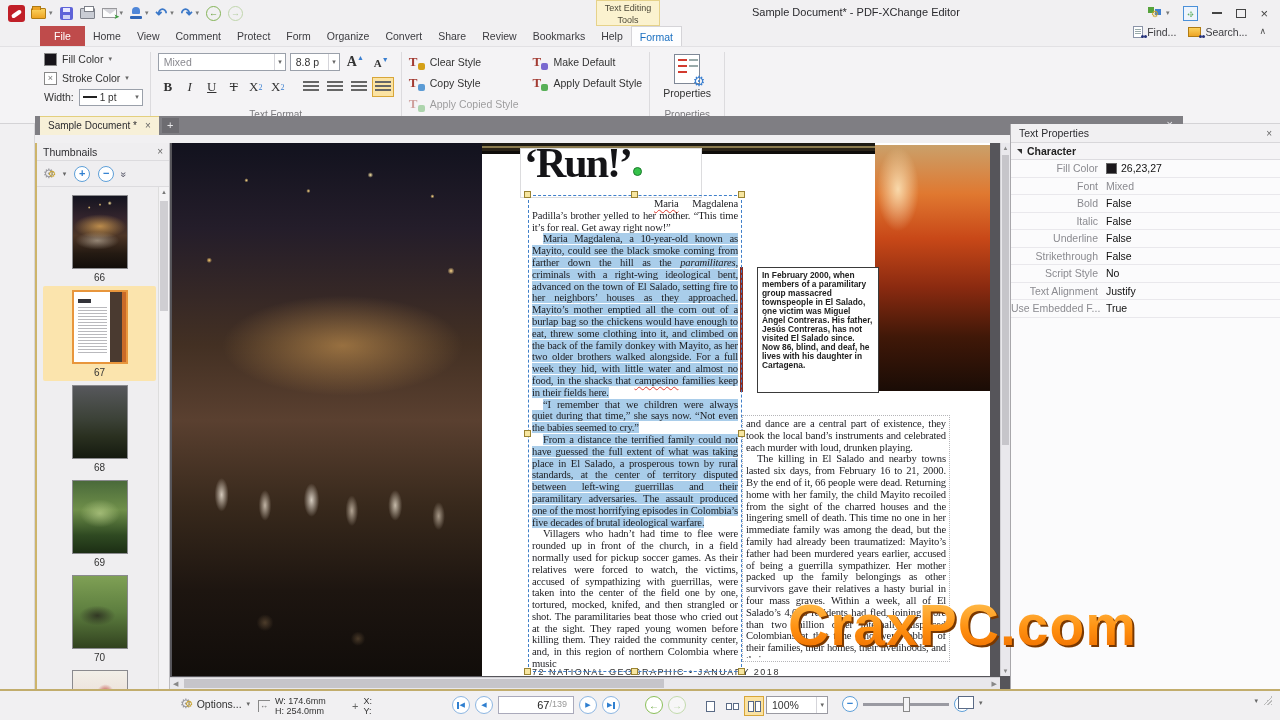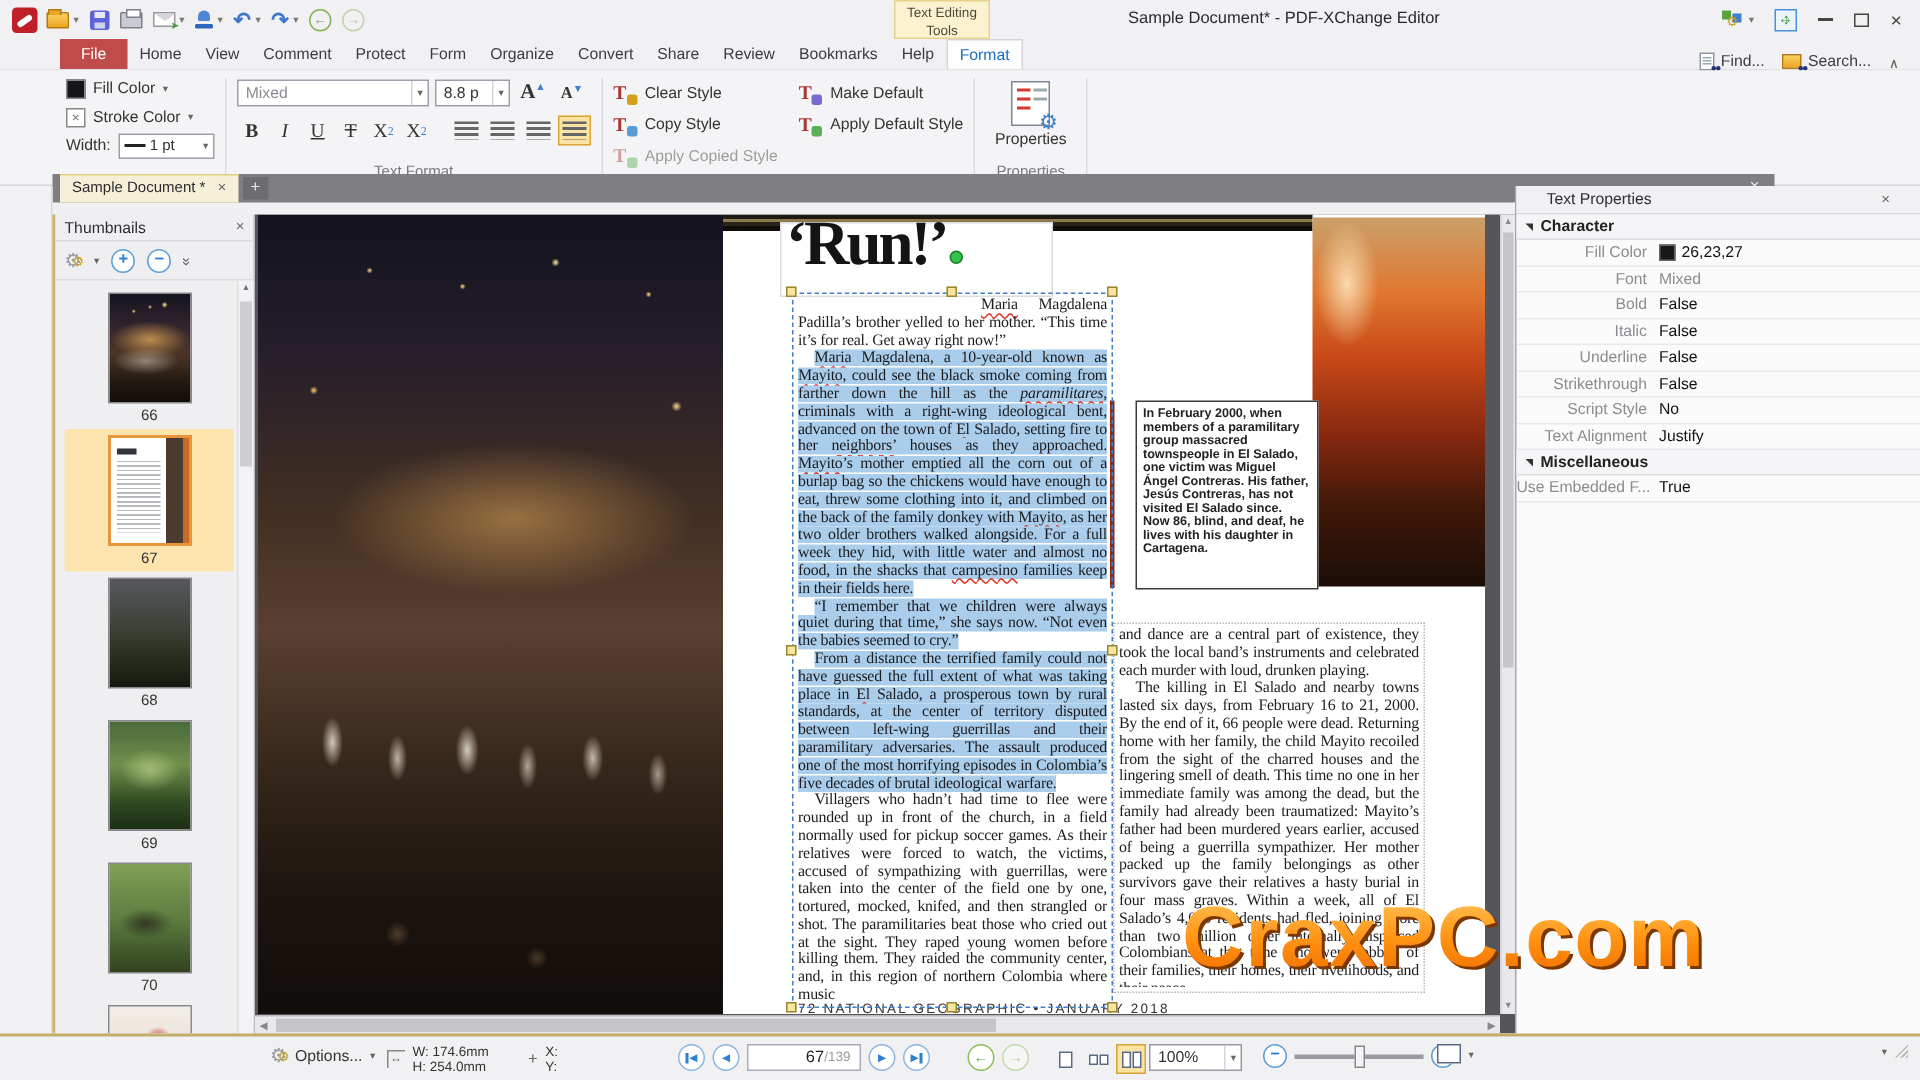--- a/index.html
+++ b/index.html
@@ -40,21 +40,21 @@
   .i-max{width:10px;height:9px;border:1px solid #444;}
   .i-x{font-size:13px;color:#444;line-height:13px;}
 
   
   #tabrow{position:absolute;left:0;top:26px;width:1280px;height:21px;background:#f1f0f2;border-bottom:1px solid #e2e1e4;display:flex;align-items:stretch;padding-left:40px;}
   #ribbon-tabs{display:flex;}
   .rtab{padding:0 8px;font-size:10.5px;line-height:21px;color:#3c3c40;cursor:default;}
   .rtab.file{background:#bf4b4b;color:#fff;padding:0 14px;}
   .rtab.active{background:#fdfdfe;color:#1a6fc0;border:1px solid #d5d4d8;border-bottom:none;}
   #ctx-badge{position:absolute;left:556px;top:-26px;width:64px;height:26px;background:#fbf2cf;border:1px solid #e6d28a;font-size:9px;line-height:12px;text-align:center;color:#4e4a3a;padding-top:1px;}
-  #tab-right{position:absolute;right:14px;top:0;height:21px;display:flex;align-items:flex-end;gap:12px;font-size:10.5px;color:#3c3c40;}
+  #tab-right{position:absolute;right:14px;top:0;height:21px;display:flex;align-items:flex-start;gap:12px;font-size:10.5px;color:#3c3c40;}
   .i-findpage{width:10px;height:12px;background:#fff;border:1px solid #8b94a8;position:relative;}
   .i-findpage::before{content:"";position:absolute;left:1px;top:2px;width:6px;height:1px;background:#9aa;box-shadow:0 2px 0 #9aa,0 4px 0 #9aa;}
   .i-findpage::after{content:"";position:absolute;right:-2px;bottom:-1px;width:3px;height:3px;background:#27337a;border-radius:50%;box-shadow:3px 0 0 #27337a;}
   .i-searchfolder{width:13px;height:10px;background:linear-gradient(#fbd25e,#eda424);border:1px solid #b07b13;position:relative;}
   .i-searchfolder::after{content:"";position:absolute;right:-2px;bottom:-2px;width:3px;height:3px;background:#27337a;border-radius:50%;box-shadow:3px 0 0 #27337a;}
   .chev-up{font-size:9px;color:#555;}
 
   
   #ribbon{position:absolute;left:0;top:47px;width:1280px;height:77px;background:#f4f3f5;border-bottom:1px solid #d4d3d6;display:flex;padding-left:40px;}
   .rsep{width:1px;background:#dcdbde;margin:5px 3px;}
@@ -180,21 +180,21 @@
   #page-footer{position:absolute;left:360px;top:524px;width:420px;font-size:9px;letter-spacing:1.5px;color:#333;white-space:nowrap;}
   #vscroll{position:absolute;right:0;top:0;width:10px;height:533px;background:#e9e8ec;border-left:1px solid #d0cfd3;}
   #vscroll .vthumb{position:absolute;left:1px;right:1px;top:12px;height:290px;background:#c6c5ca;}
   #vscroll .arr{position:absolute;left:0;right:0;text-align:center;font-size:6px;color:#888;}
   #hscroll{position:absolute;left:0;bottom:0;width:830px;height:12px;background:#e9e8ec;border-top:1px solid #d0cfd3;}
   #hscroll .hthumb{position:absolute;top:1px;bottom:1px;left:14px;width:480px;background:#c6c5ca;}
   #hscroll .arr{position:absolute;top:2px;font-size:7px;color:#888;}
 
   
   #rightpanel{position:absolute;left:1010px;top:124px;width:270px;height:565px;background:#fbfbfc;border-left:1px solid #a8a7ab;}
-  #rp-head{height:19px;background:#f1f0f2;border-bottom:1px solid #d8d7da;display:flex;align-items:center;font-size:10.5px;color:#2e2e32;padding:0 20px;}
+  #rp-head{height:19px;background:#f1f0f2;border-bottom:1px solid #d8d7da;display:flex;align-items:center;font-size:10.5px;color:#2e2e32;padding:0 8px;}
   #rp-head .x{margin-left:auto;color:#666;font-size:10px;}
   .psec{height:17px;background:#f5f4f6;border-bottom:1px solid #dddce0;display:flex;align-items:center;gap:5px;font-size:10.5px;font-weight:bold;color:#222;padding:0 6px;}
   .tri{width:0;height:0;border-top:5px solid #333;border-left:5px solid transparent;}
   .prow{height:17.5px;border-bottom:1px solid #e9e8ec;display:flex;align-items:center;font-size:10.5px;}
   .plabel{width:95px;text-align:right;color:#8b8b90;padding-right:8px;white-space:nowrap;overflow:hidden;}
   .pvalue{color:#111;display:flex;align-items:center;gap:4px;}
   .pvalue.muted{color:#8b8b90;}
   .swatch{display:inline-block;width:11px;height:11px;border:1px solid #666;}
 
   
@@ -564,24 +564,20 @@
         <div class="pvalue">
           <span>No</span>
         </div>
       </div>
       <div class="prow">
         <div class="plabel">Text Alignment</div>
         <div class="pvalue">
           <span>Justify</span>
         </div>
       </div>
-      <div class="psec">
-        <span class="tri"></span>
-        <span>Miscellaneous</span>
-      </div>
       <div class="prow">
         <div class="plabel">Use Embedded F...</div>
         <div class="pvalue">
           <span>True</span>
         </div>
       </div>
     </div>
 </div>
 
 <div id="statusbar">

